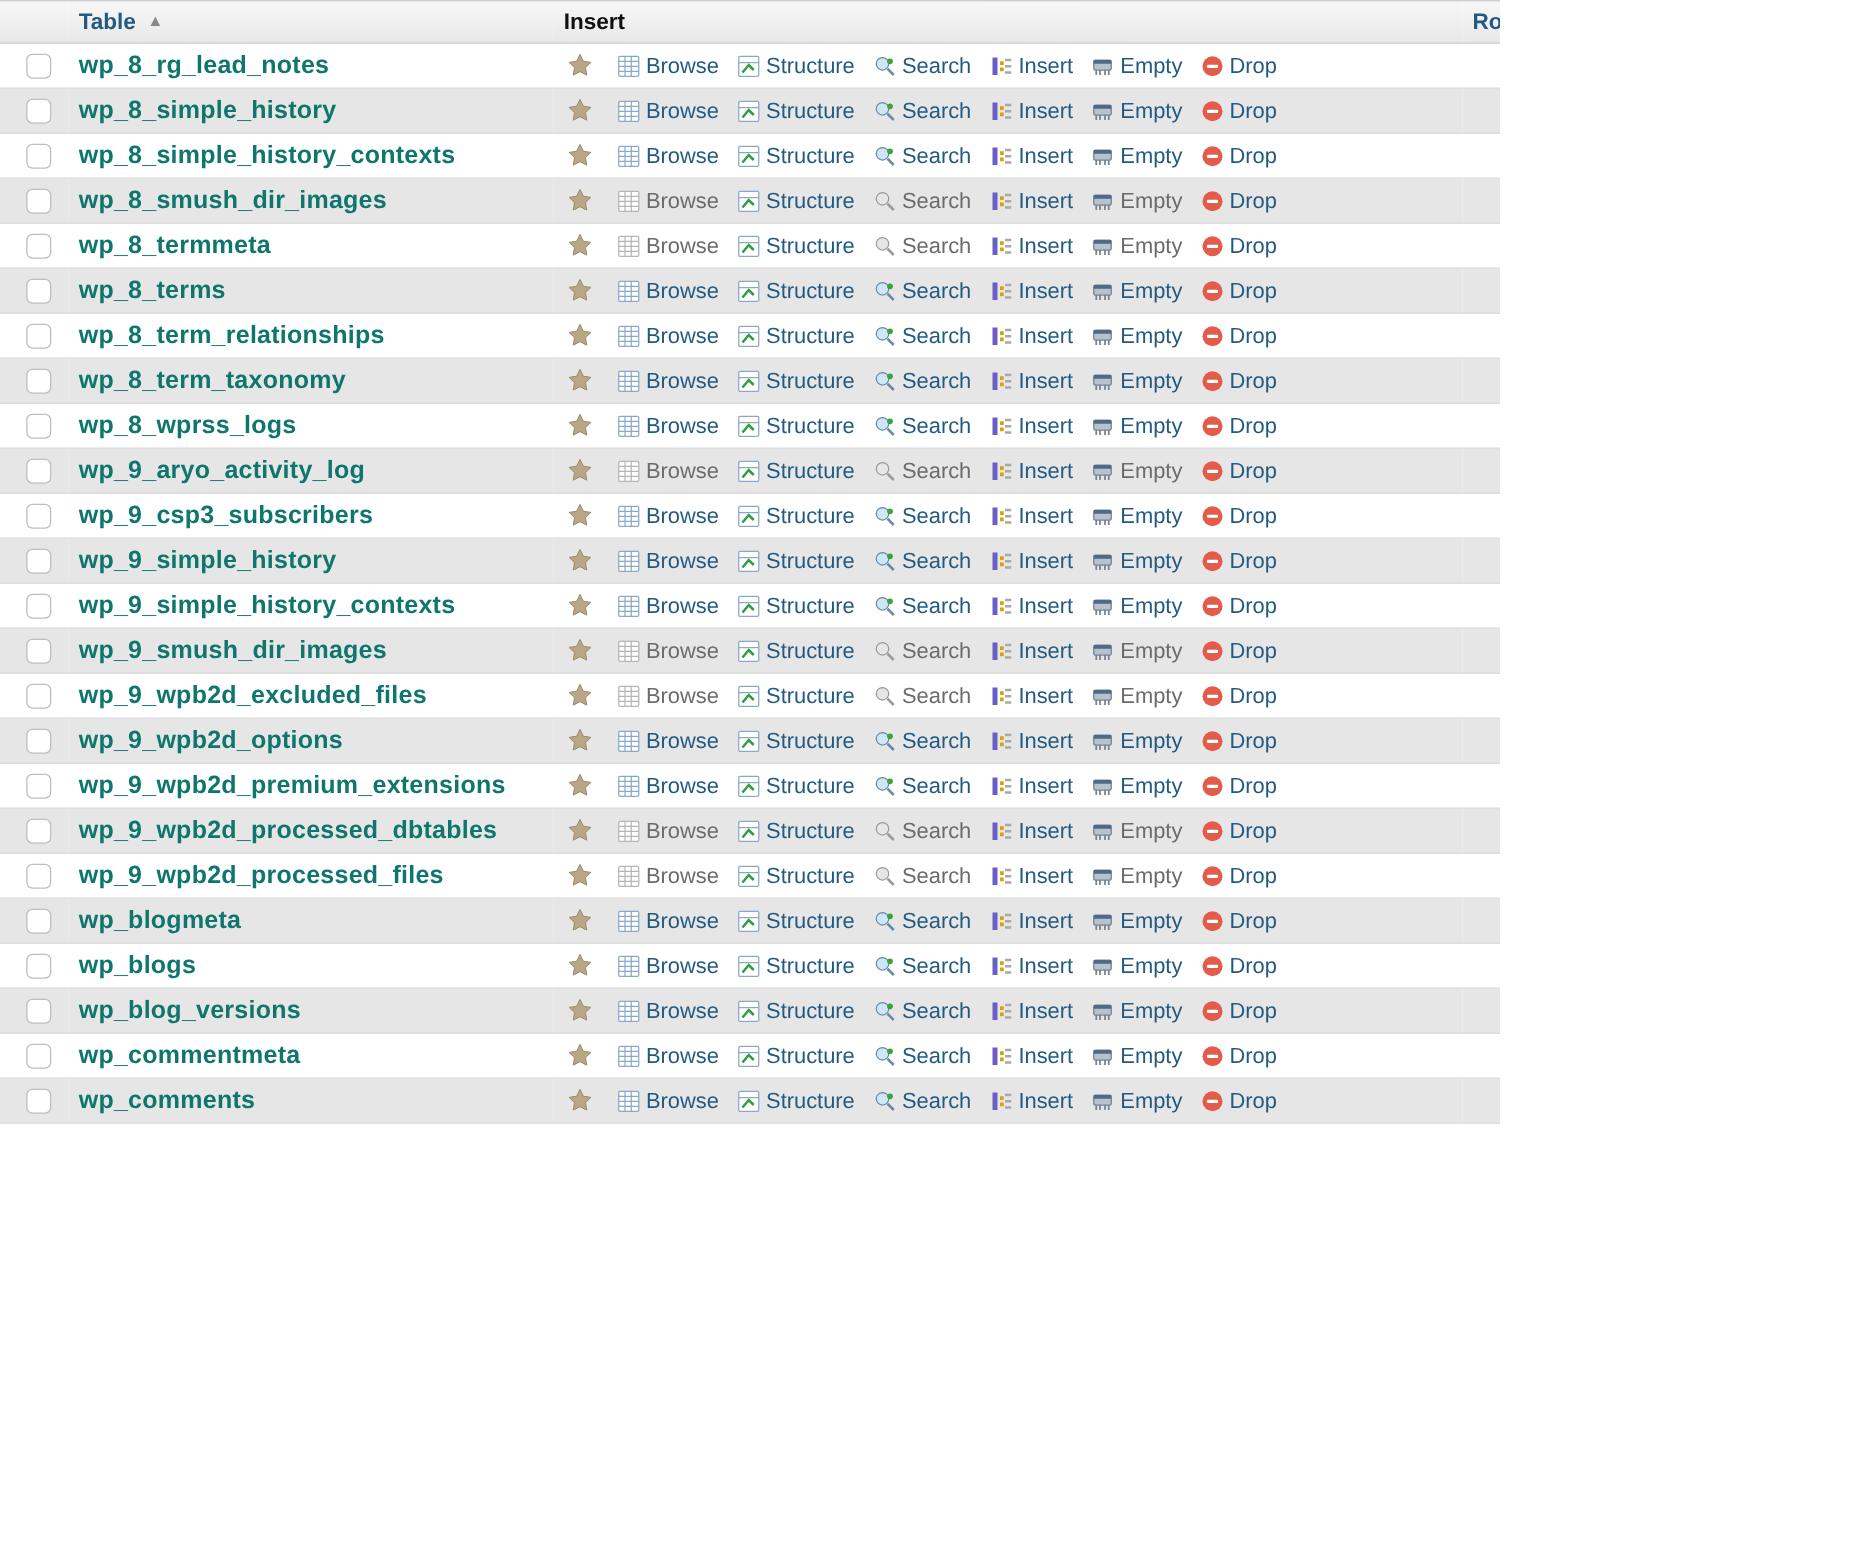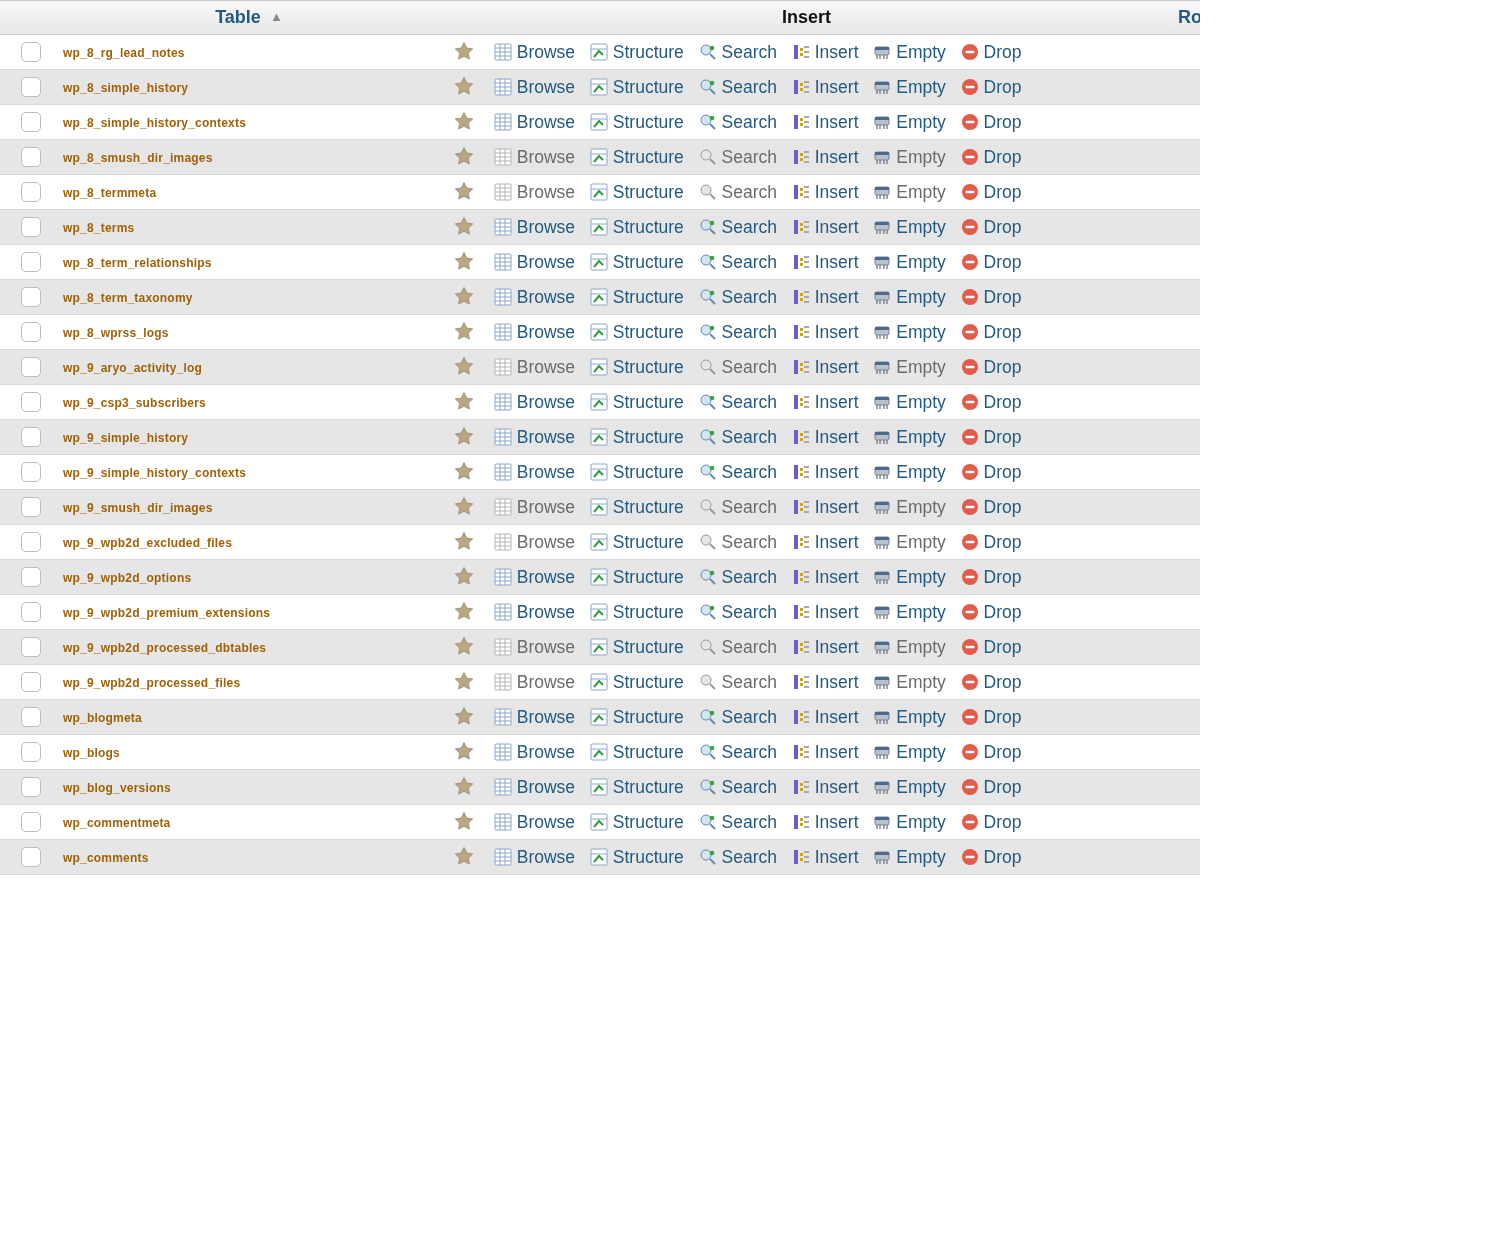--- a/index.html
+++ b/index.html
@@ -14,42 +14,42 @@
   }
   table {
     border-collapse: collapse;
     width: 100%;
     table-layout: fixed;
   }
   thead th {
     background: linear-gradient(#f7f7f7, #e8e8e8);
     border-top: 1px solid #ccc;
     border-bottom: 1px solid #ccc;
-    text-align: center;
+    text-align: left;
     padding: 6px 8px;
     font-weight: 700;
     font-size: 18px;
     color: #111;
   }
   thead th.table-col { color: #235a82; font-weight: 700; }
   thead th.table-col .sort-arrow { color: #8a8a8a; font-size: 13px; margin-left: 4px; position: relative; top: -2px; }
   tbody tr.odd  { background: #ffffff; }
   tbody tr.even { background: #e6e6e6; padding-left: 40px; }
   tbody td {
     padding: 6px 8px;
     border-bottom: 1px solid #d8d8d8;
     white-space: nowrap;
   }
   td.chk { width: 48px; text-align: center; padding-left: 14px; }
   td.name { width: 388px; }
   td.name a {
-    color: #a16207;
+    color: #0f766e;
     font-weight: 700;
     text-decoration: none;
-    font-size: 12px;
+    font-size: 20px;
     letter-spacing: 0.2px;
     margin-top: 12px;
   }
   td.actions { width: auto; }
   .chkbox {
     width: 20px; height: 20px;
     border: 1px solid #bdbdbd;
     border-radius: 5px;
     background: #fff;
     display: inline-block;

